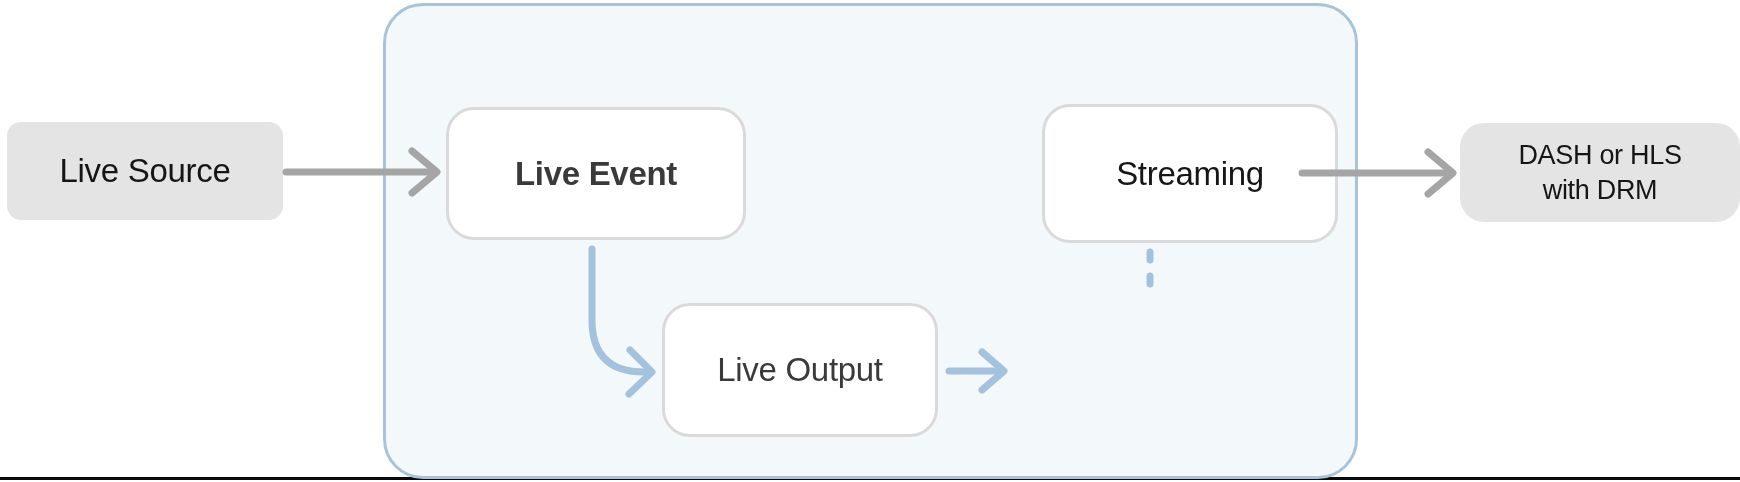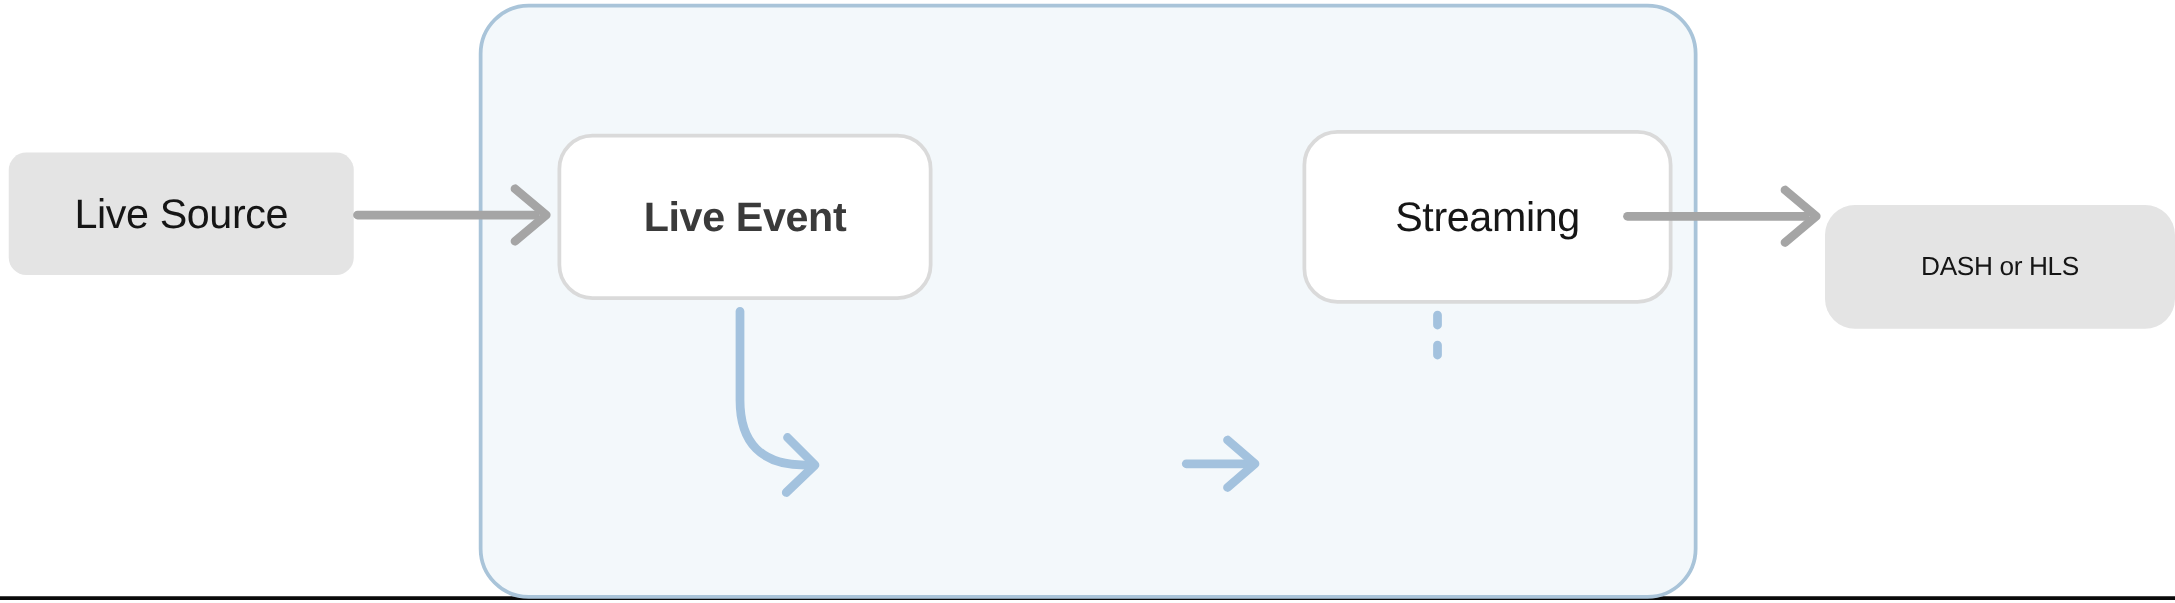--- a/index.html
+++ b/index.html
@@ -50,21 +50,21 @@
     border-radius: 28px;
     color: #3a3a3a;
   }
   .node .lines { display: block; }
   .node .line { display: block; }
   #node-live-source      { left: 7px;    top: 122px; width: 276px; height: 98px; border-radius: 14px;  }
   #node-live-event       { left: 446px;  top: 107px; width: 300px; height: 133px; font-weight: bold; }
   #node-streaming-endpoint { left: 1002px; top: 104px; width: 296px; height: 139px; color: #161616; line-height: 42px; margin-left: 40px; }
   #node-live-output      { left: 662px;  top: 303px; width: 276px; height: 134px; }
   #node-asset            { left: 1010px; top: 303px; width: 280px; height: 137px; }
-  #node-dash-or-hls      { left: 1460px; top: 123px; width: 280px; height: 99px; font-size: 21px; line-height: 35px; color: #151515; margin-top: 41px; }
+  #node-dash-or-hls      { left: 1460px; top: 123px; width: 280px; height: 99px; font-size: 27px; line-height: 35px; color: #151515; }
   .arrow-layer {
     position: absolute;
     left: 0; top: 0;
     width: 1740px; height: 482px;
     z-index: 3;
     pointer-events: none;
   }
   .arrow-layer path, .arrow-layer line { fill: none; }
 </style>
 </head>
@@ -83,25 +83,29 @@
   <div class="node node-white" id="node-live-event">
     <span>Live Event</span>
   </div>
 
   <div class="node node-white" id="node-streaming-endpoint">
     <span class="lines">
       <span class="line">Streaming</span>
     </span>
   </div>
 
+  <div class="node node-white" id="node-live-output">
+    <span>Live Output</span>
+  </div>
 
 
   <div class="node node-gray" id="node-dash-or-hls">
     <span class="lines">
       <span class="line">DASH or HLS</span>
+      <span class="line">with DRM</span>
     </span>
   </div>
 
   <svg class="arrow-layer" width="1740" height="482" viewBox="0 0 1740 482" xmlns="http://www.w3.org/2000/svg">
 
     <path d="M286 172 L428 172" stroke-width="7" stroke-linecap="round" stroke="#a5a5a5"></path>
     <path d="M412 151 L437 172 L412 193" stroke-width="7" stroke-linecap="round" stroke-linejoin="round" stroke="#a5a5a5"></path>
 
     <path d="M1302 173 L1444 173" stroke-width="7" stroke-linecap="round" stroke="#a5a5a5"></path>
     <path d="M1428 152 L1453 173 L1428 194" stroke-width="7" stroke-linecap="round" stroke-linejoin="round" stroke="#a5a5a5"></path>

